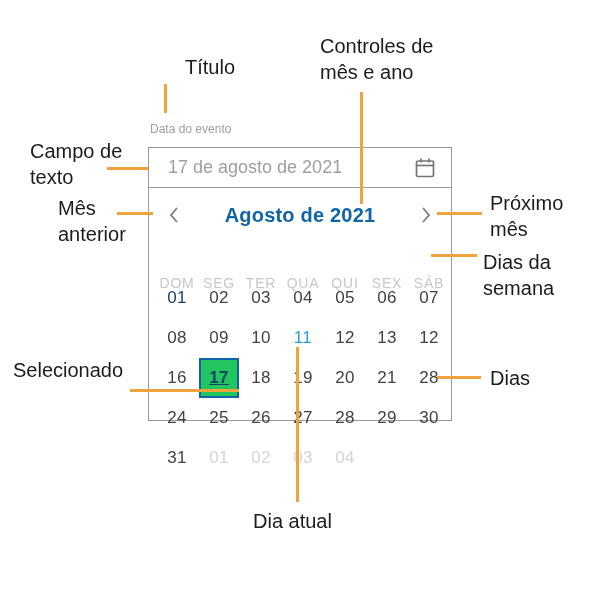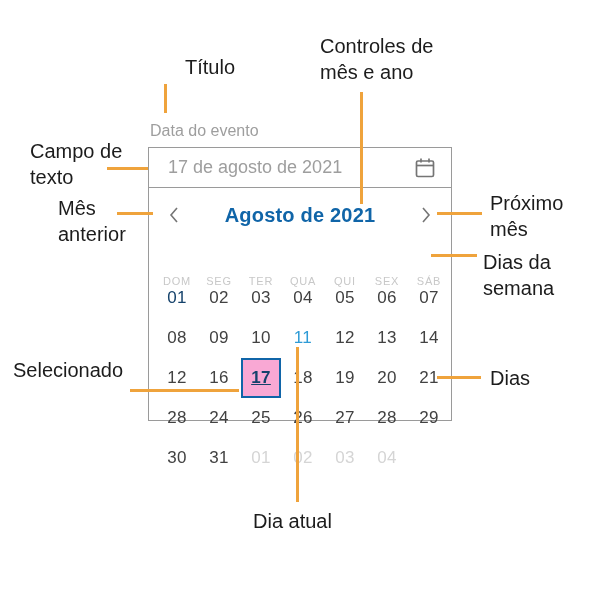--- a/index.html
+++ b/index.html
@@ -31,21 +31,21 @@
   #ln-controles{left:360px;top:92px;height:112px;}
   #ln-campo{left:107px;top:167px;width:41px;}
   #ln-mes-anterior{left:117px;top:212px;width:36px;}
   #ln-proximo{left:437px;top:212px;width:45px;}
   #ln-dias-semana{left:431px;top:254px;width:46px;}
   #ln-selecionado{left:130px;top:389px;width:109px;}
   #ln-dias{left:437px;top:376px;width:44px;}
   #ln-dia-atual{left:296px;top:347px;height:155px;}
 
   
-  .dp-title{position:absolute;left:150px;top:122px;font-size:16px;color:#9E9E9E;z-index:2;text-align:center;}
+  .dp-title{position:absolute;left:150px;top:122px;font-size:12px;color:#9E9E9E;z-index:2;text-align:center;}
   .dp-box{
     position:absolute;left:148px;top:147px;width:304px;height:274px;
     border:1px solid #9A9A9A;box-sizing:border-box;background:#fff;z-index:1;
   }
   .dp-field{
     height:40px;border-bottom:1px solid #9A9A9A;display:flex;align-items:center;
     padding:0 14px 0 19px;box-sizing:border-box;cursor:text;
   }
   .dp-field-value{flex:1;font-size:18px;color:#9E9E9E;}
   .dp-cal-btn{display:flex;align-items:center;color:#757575;cursor:pointer;}
@@ -56,35 +56,35 @@
   }
   .dp-month{
     flex:1;text-align:center;font-size:20px;font-weight:bold;
     color:var(--primary,#1065A8);letter-spacing:.2px;
   }
   .dp-weekdays{
     display:grid;grid-template-columns:repeat(7,42px);height:26px;margin-left:7px;
   }
   .dp-weekday{
     display:flex;align-items:center;justify-content:center;
-    font-size:11px;letter-spacing:.8px;color:#C8C8C8;margin-top:33px;
+    font-size:14px;letter-spacing:.8px;color:#C8C8C8;margin-top:33px;
   }
   .dp-days{
     display:grid;grid-template-columns:repeat(7,42px);grid-auto-rows:40px;
     margin-left:7px;margin-top:10px;
   }
   .day{
     display:flex;align-items:center;justify-content:center;
     font-size:17px;letter-spacing:.4px;color:#424242;cursor:pointer;
   }
   .day.month-start{color:var(--navy,#15426B);}
   .day.today{color:var(--today,#2E9BD6);}
   .day.next-month{color:#D5D5D5;}
   .day.selected{
-    border:2px solid var(--primary,#1065A8);background:#f9a8d4;
+    border:2px solid var(--primary,#1065A8);background:#22c55e;
     color:var(--navy,#15426B);font-weight:bold;
     width:40px;height:40px;box-sizing:border-box;justify-self:center;text-decoration:underline;
   }
 </style>
 </head>
 <body>
 
 <div class="canvas">
 
   <div class="ann-label" id="lbl-titulo">Título</div>
@@ -163,21 +163,20 @@
         <span class="day">04</span>
         <span class="day">05</span>
         <span class="day">06</span>
         <span class="day">07</span>
         <span class="day">08</span>
         <span class="day">09</span>
         <span class="day">10</span>
         <span class="day today">11</span>
         <span class="day">12</span>
         <span class="day">13</span>
-        <span class="day">14</span>
         <span class="day">12</span>
         <span class="day">16</span>
         <span class="day selected">17</span>
         <span class="day">18</span>
         <span class="day">19</span>
         <span class="day">20</span>
         <span class="day">21</span>
         <span class="day">28</span>
         <span class="day">24</span>
         <span class="day">25</span>

